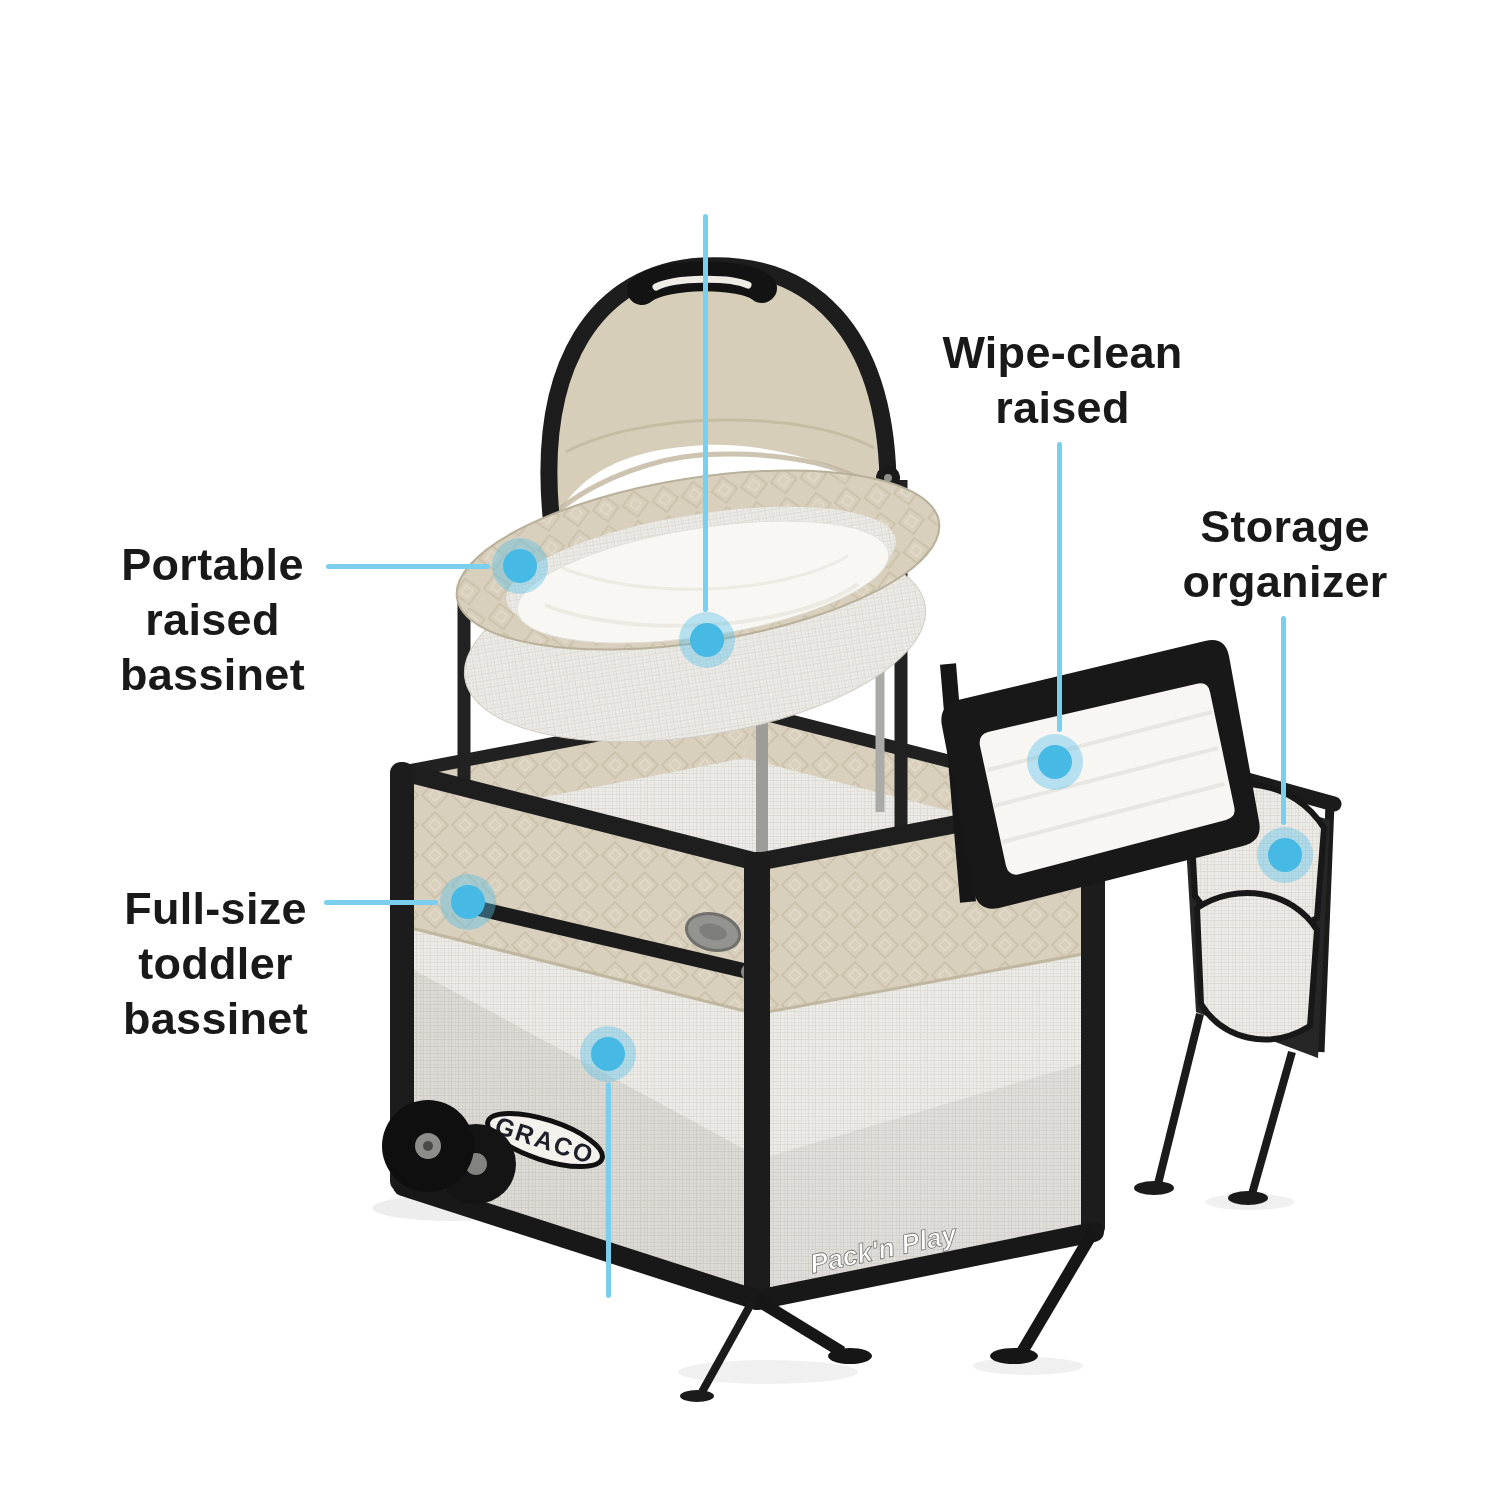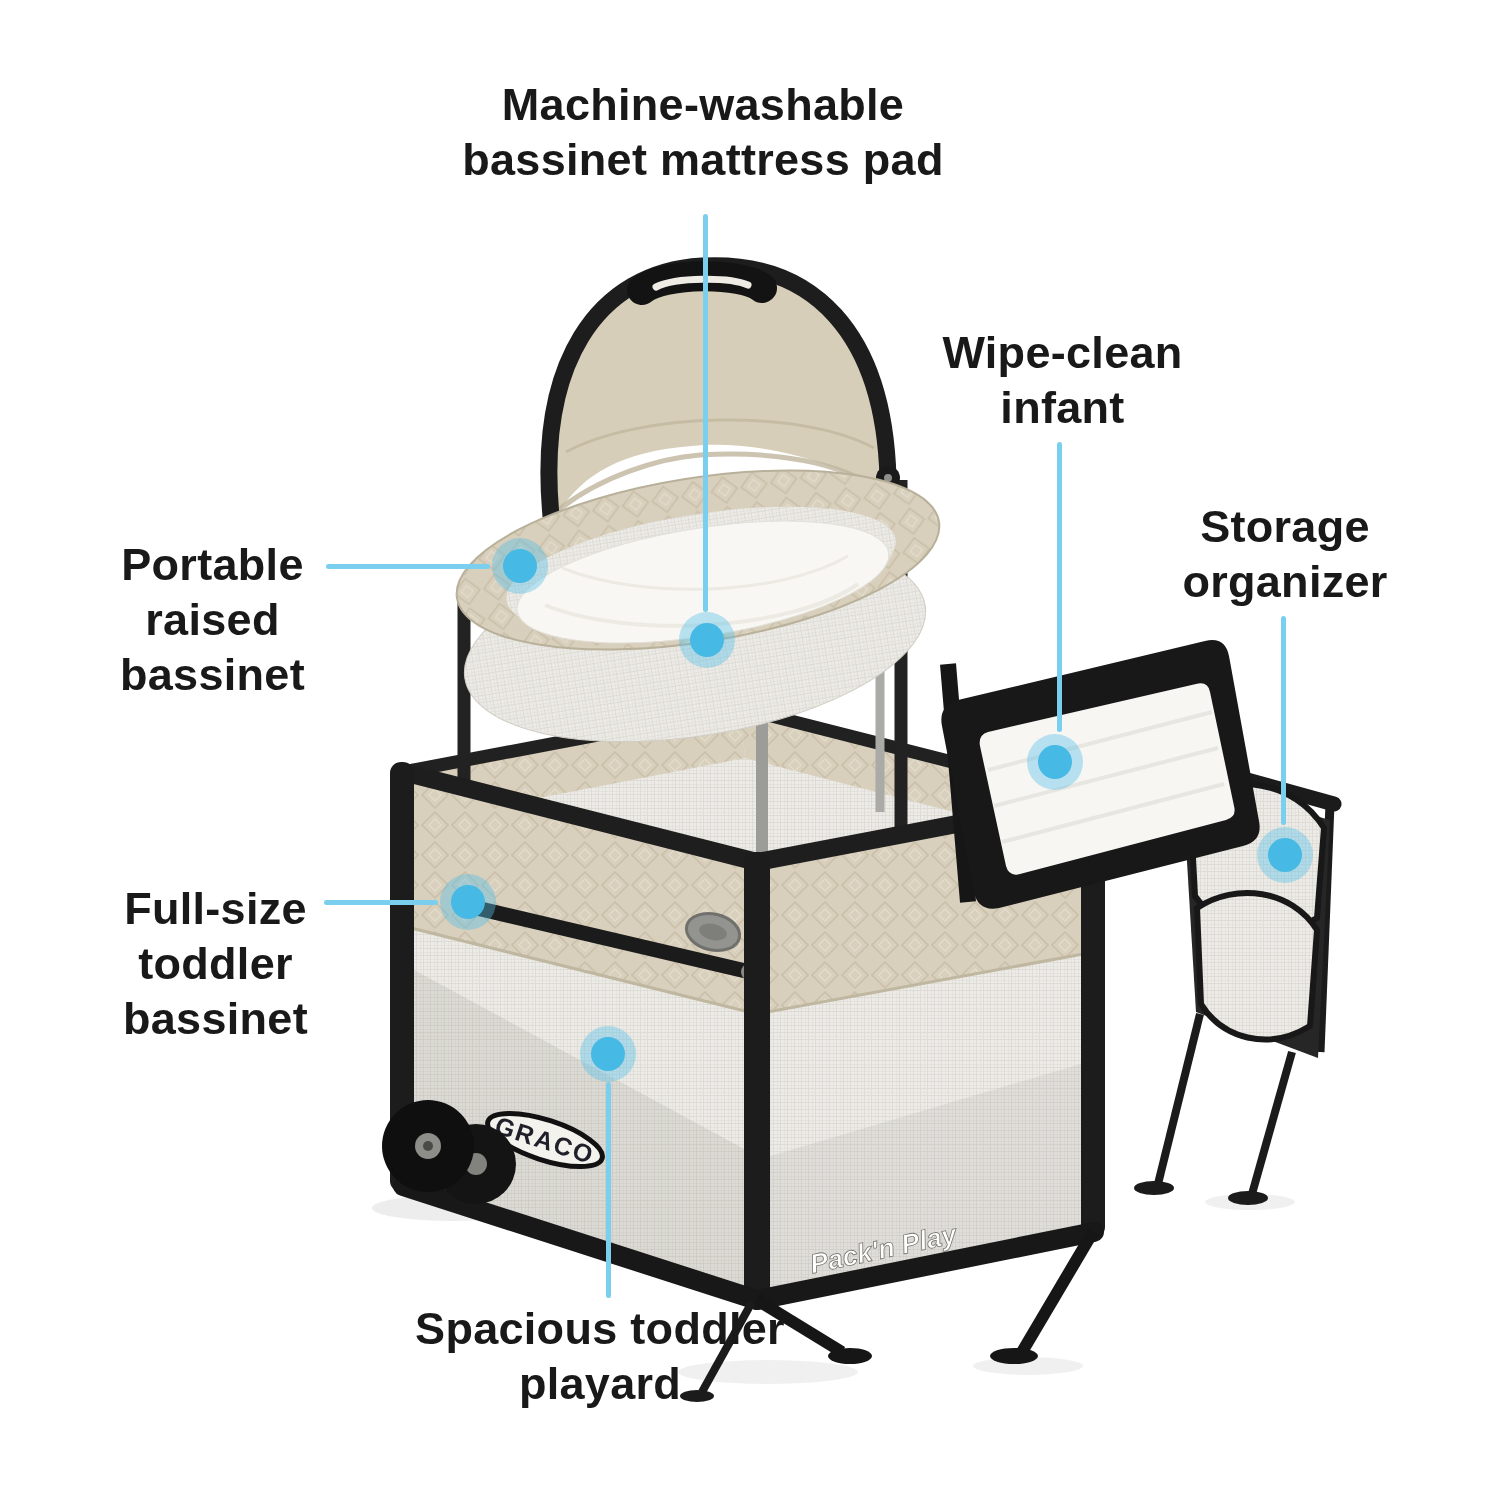--- a/index.html
+++ b/index.html
@@ -154,29 +154,27 @@
       <line x1="752" y1="1302" x2="702" y2="1392" stroke="#1b1b1b" stroke-width="8"></line>
       <ellipse cx="697" cy="1396" rx="17" ry="6" fill="#1b1b1b"></ellipse>
       <circle cx="476" cy="1164" r="40" fill="#141414"></circle>
       <circle cx="476" cy="1164" r="11" fill="#82827e"></circle>
       <circle cx="428" cy="1146" r="46" fill="#0f0f0f"></circle>
       <circle cx="428" cy="1146" r="13" fill="#8d8d89"></circle>
       <circle cx="428" cy="1146" r="5" fill="#4a4a46"></circle>
     </g>
   </svg>
 
-  <div class="callout-label" style="left:353px; top:78px; width:700px;">Machine-washable
-bassinet mattress pad</div>
   <div class="leader v" style="left:703px; top:214px; height:398px;"></div>
   <div class="dot" style="left:679px; top:612px;">
       <div class="dot-core"></div>
     </div>
 
   <div class="callout-label" style="left:910px; top:326px; width:305px;">Wipe-clean
-infant</div>
+raised</div>
   <div class="leader v" style="left:1057px; top:442px; height:290px;"></div>
   <div class="dot" style="left:1027px; top:734px;">
       <div class="dot-core"></div>
     </div>
 
   <div class="callout-label" style="left:1155px; top:500px; width:260px;">Storage
 organizer</div>
   <div class="leader v" style="left:1281px; top:616px; height:209px;"></div>
   <div class="dot" style="left:1257px; top:827px;">
       <div class="dot-core"></div>
@@ -191,20 +189,18 @@
     </div>
 
   <div class="callout-label" style="left:88px; top:882px; width:255px;">Full-size
 toddler
 bassinet</div>
   <div class="leader h" style="left:324px; top:900px; width:114px;"></div>
   <div class="dot" style="left:440px; top:874px;">
       <div class="dot-core"></div>
     </div>
 
-  <div class="callout-label" style="left:350px; top:1302px; width:500px;">Spacious toddler
-playard</div>
   <div class="leader v" style="left:606px; top:1082px; height:216px;"></div>
   <div class="dot" style="left:580px; top:1026px;">
       <div class="dot-core"></div>
     </div>
 
 </div>
 
 </body></html>

